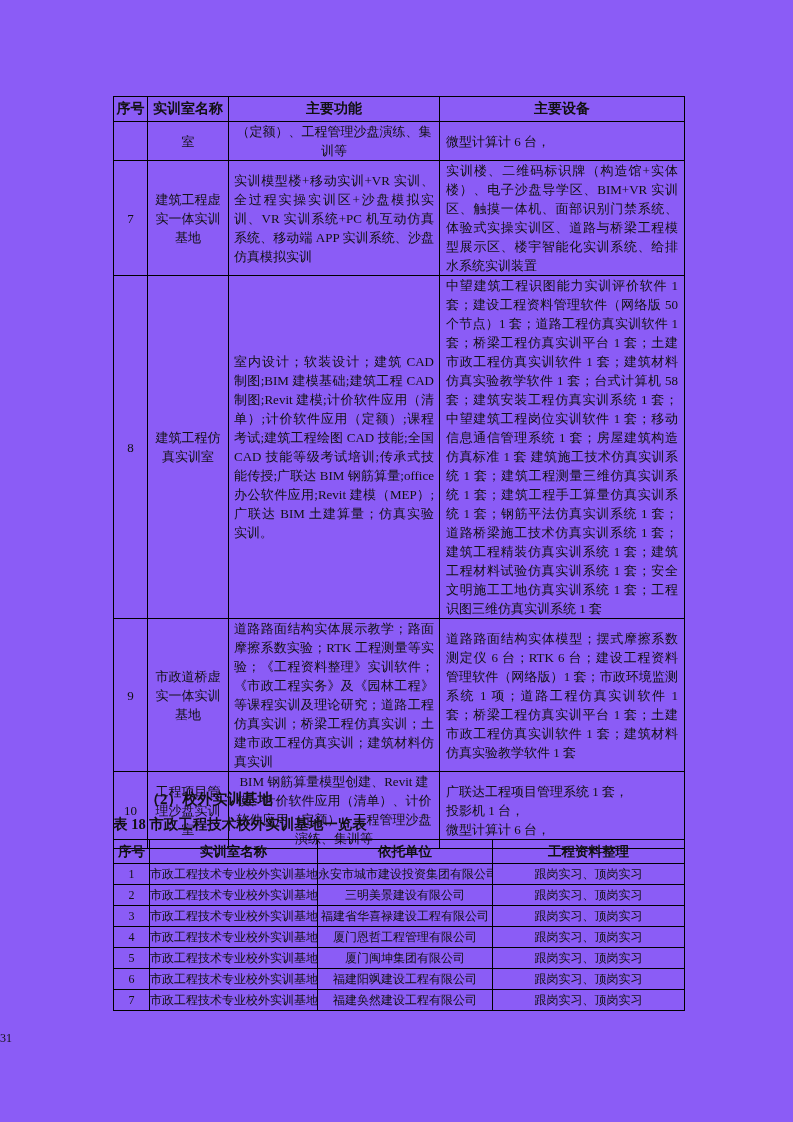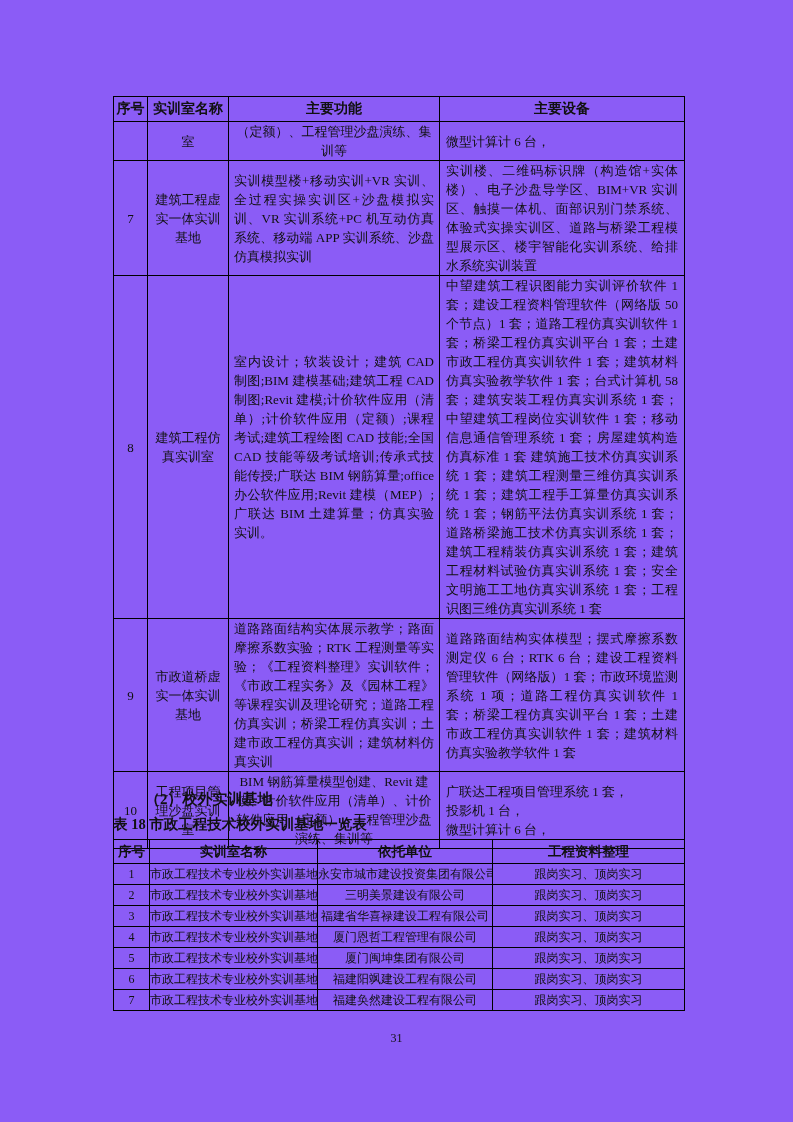--- a/index.html
+++ b/index.html
@@ -24,21 +24,21 @@
   tr.h-r7{height:94px;}
   tr.h-r8{height:343px;}
   tr.h-r9{height:139px;}
   tr.h-r10{height:56px;}
   
   .heading{position:absolute;left:145px;top:782px;font-size:15px;font-weight:bold;margin-top:8px;}
   .t2title{position:absolute;left:113px;top:815px;width:571px;text-align:left;font-size:14.5px;font-weight:bold;}
   .t2{position:absolute;left:113px;top:839px;width:571px;}
   .t2 th{border:1px solid #000;font-size:13.5px;font-weight:bold;text-align:center;height:23px;padding:0;}
   .t2 td{border:1px solid #000;font-size:12px;text-align:center;height:20px;padding:0;white-space:nowrap;overflow:hidden;vertical-align:middle;}
-  .pagenum{position:absolute;left:0;top:1031px;width:793px;text-align:center;font-size:12px;}
+  .pagenum{position:absolute;left:0;top:1031px;width:793px;font-size:12px;}
 </style>
 </head>
 <body>
 
 <div class="page">
 
   <table class="t1">
     <colgroup>
       <col style="width:34px">
         <col style="width:81px">

